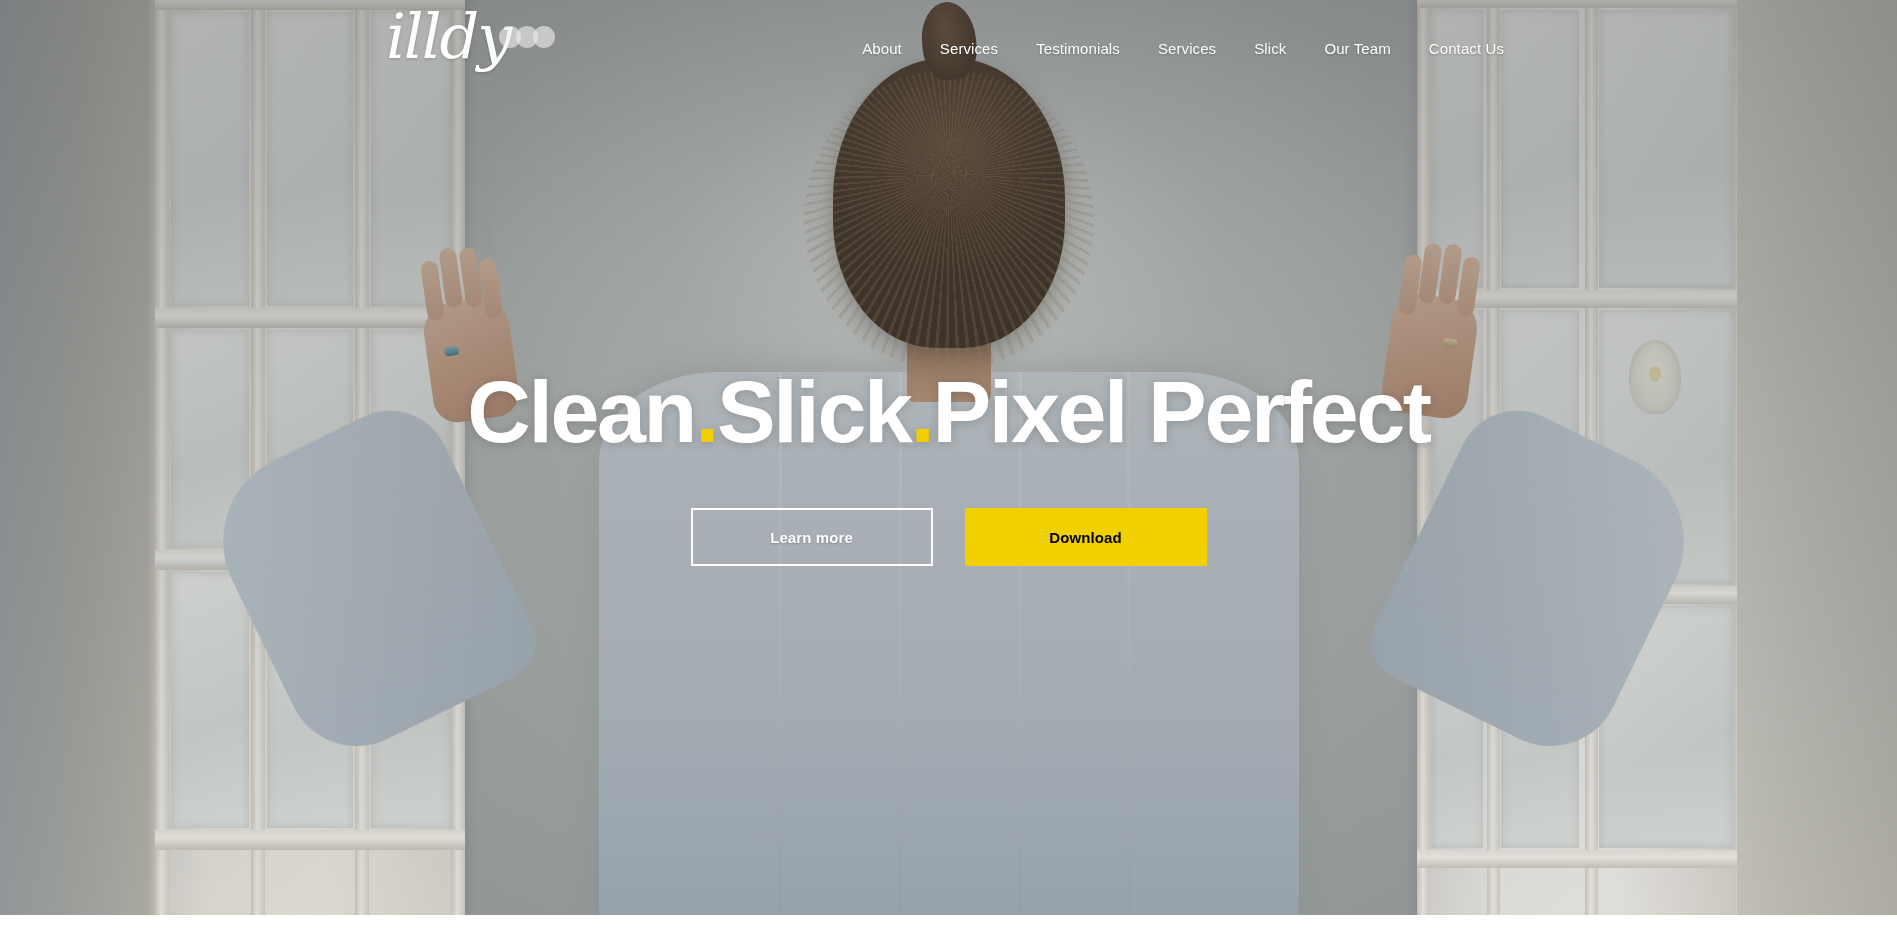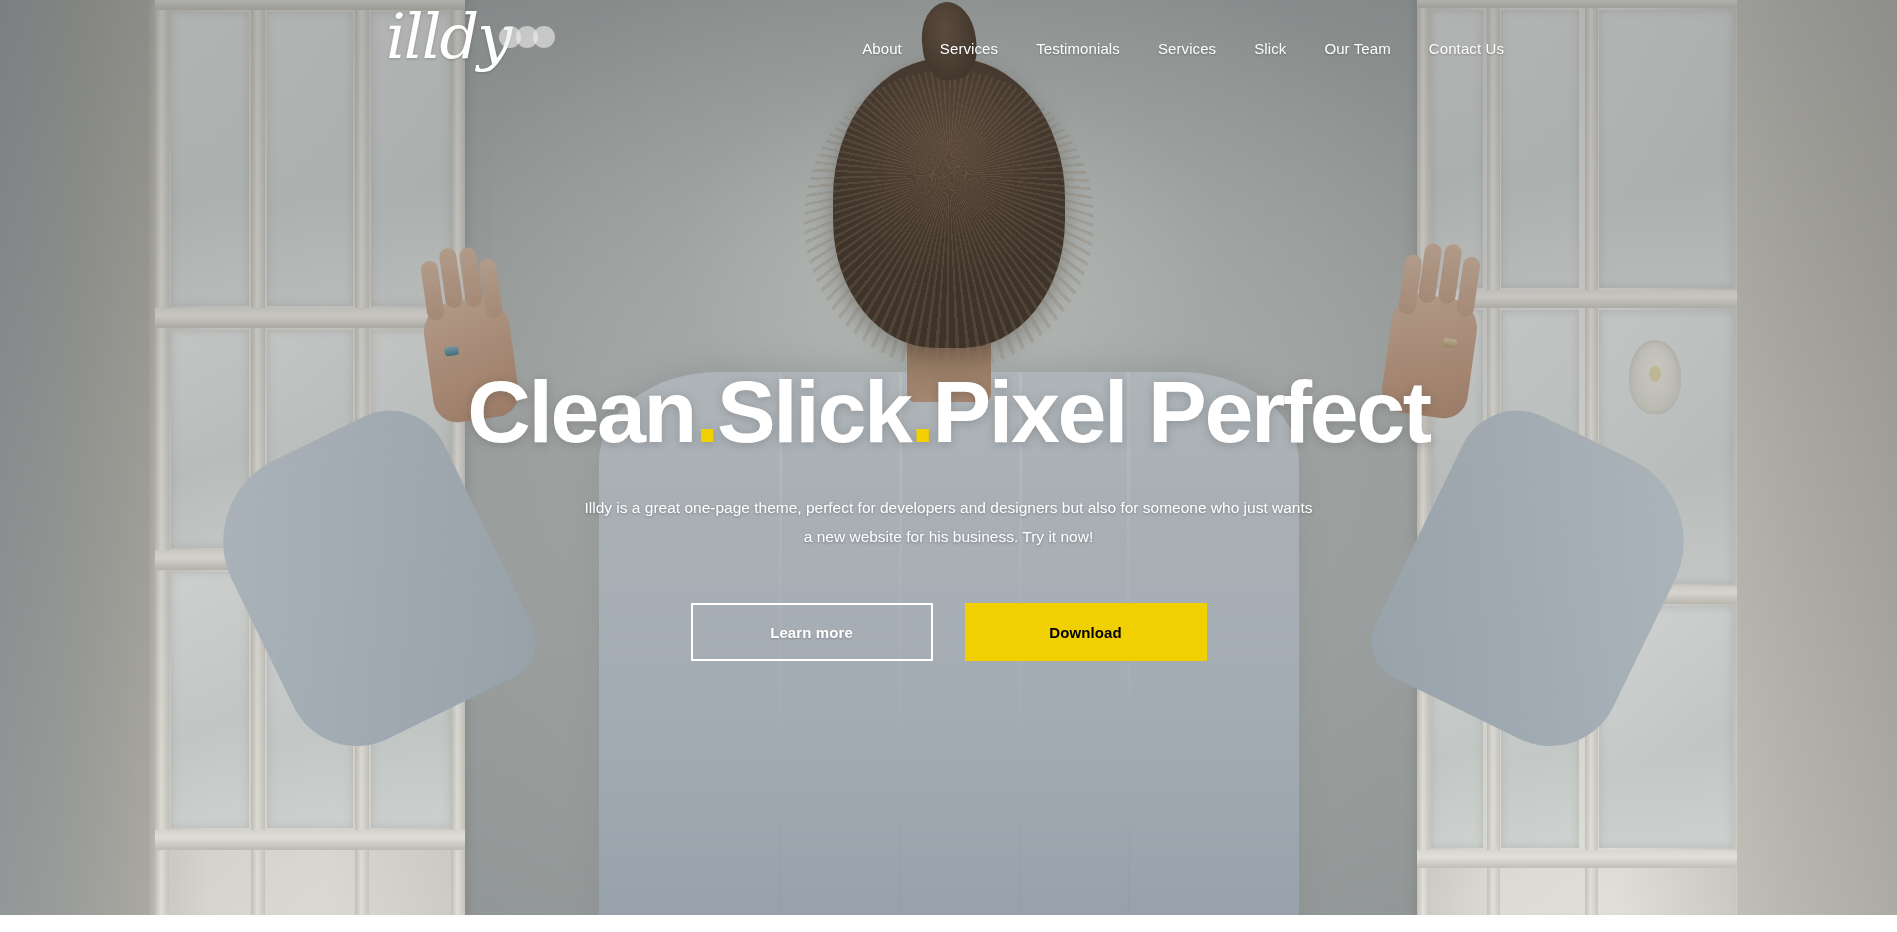--- a/index.html
+++ b/index.html
@@ -389,21 +389,20 @@
     </nav>
 
   </header>
 
   <div class="hero-content">
 
     <h1 class="hero-title">
       <span>Clean</span><span class="dot">.</span><span>Slick</span><span class="dot">.</span><span>Pixel Perfect</span>
     </h1>
 
-    <p class="hero-sub">Illdy is a great one-page theme, perfect for developers and designers but also for someone who just wants a new website for his business. Try it now!</p>
 
     <div class="hero-buttons">
       <a href="#" class="btn btn-outline">Learn more</a>
       <a href="#" class="btn btn-primary">Download</a>
     </div>
 
   </div>
 
 </div>
 

